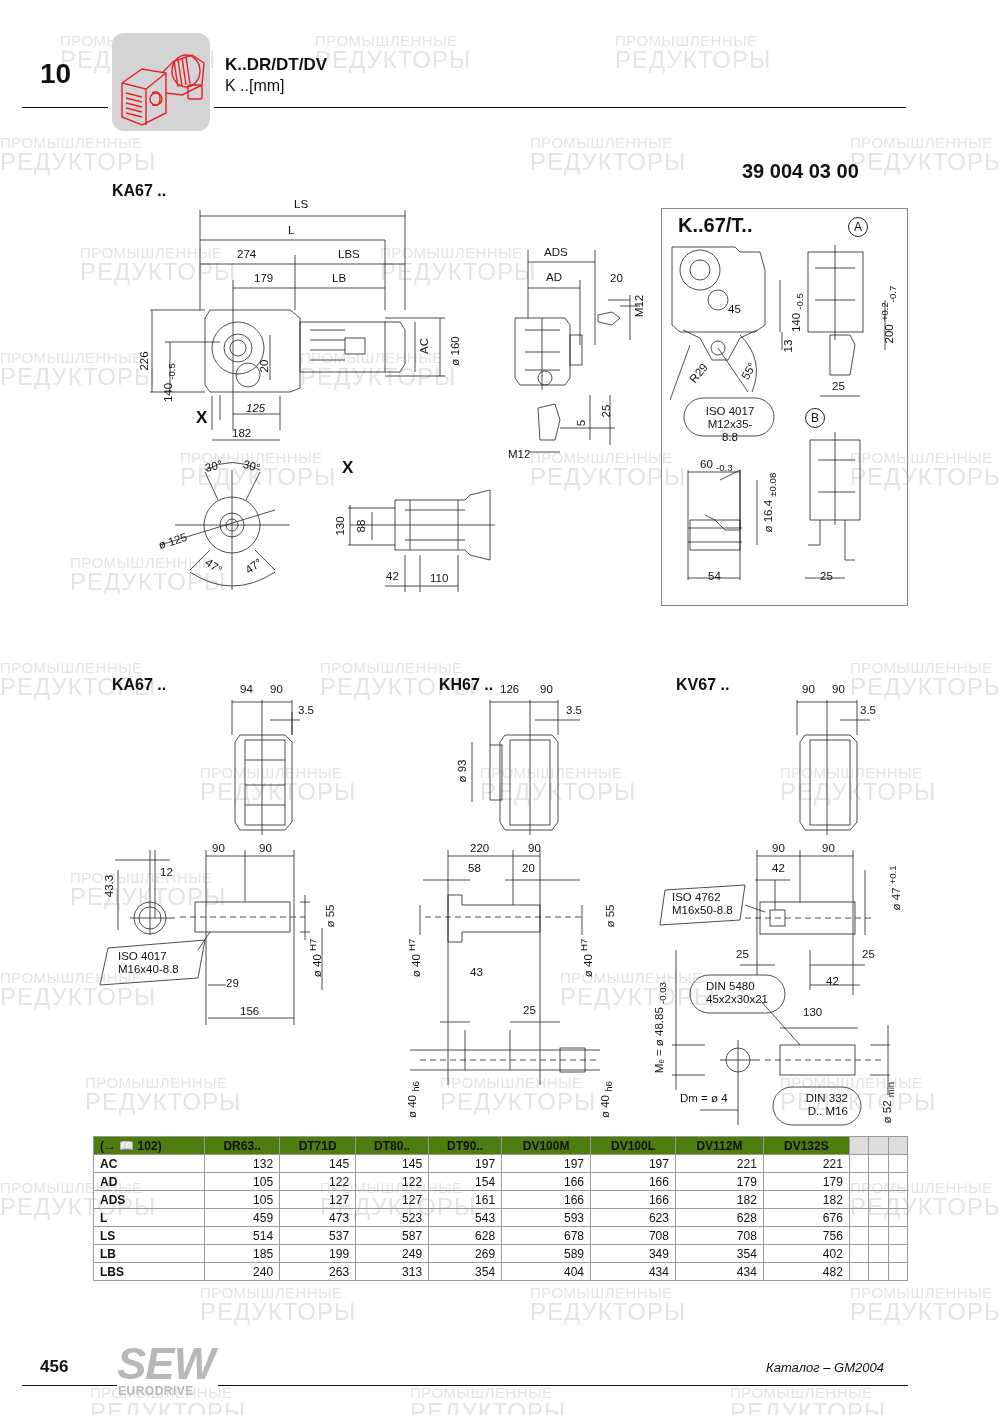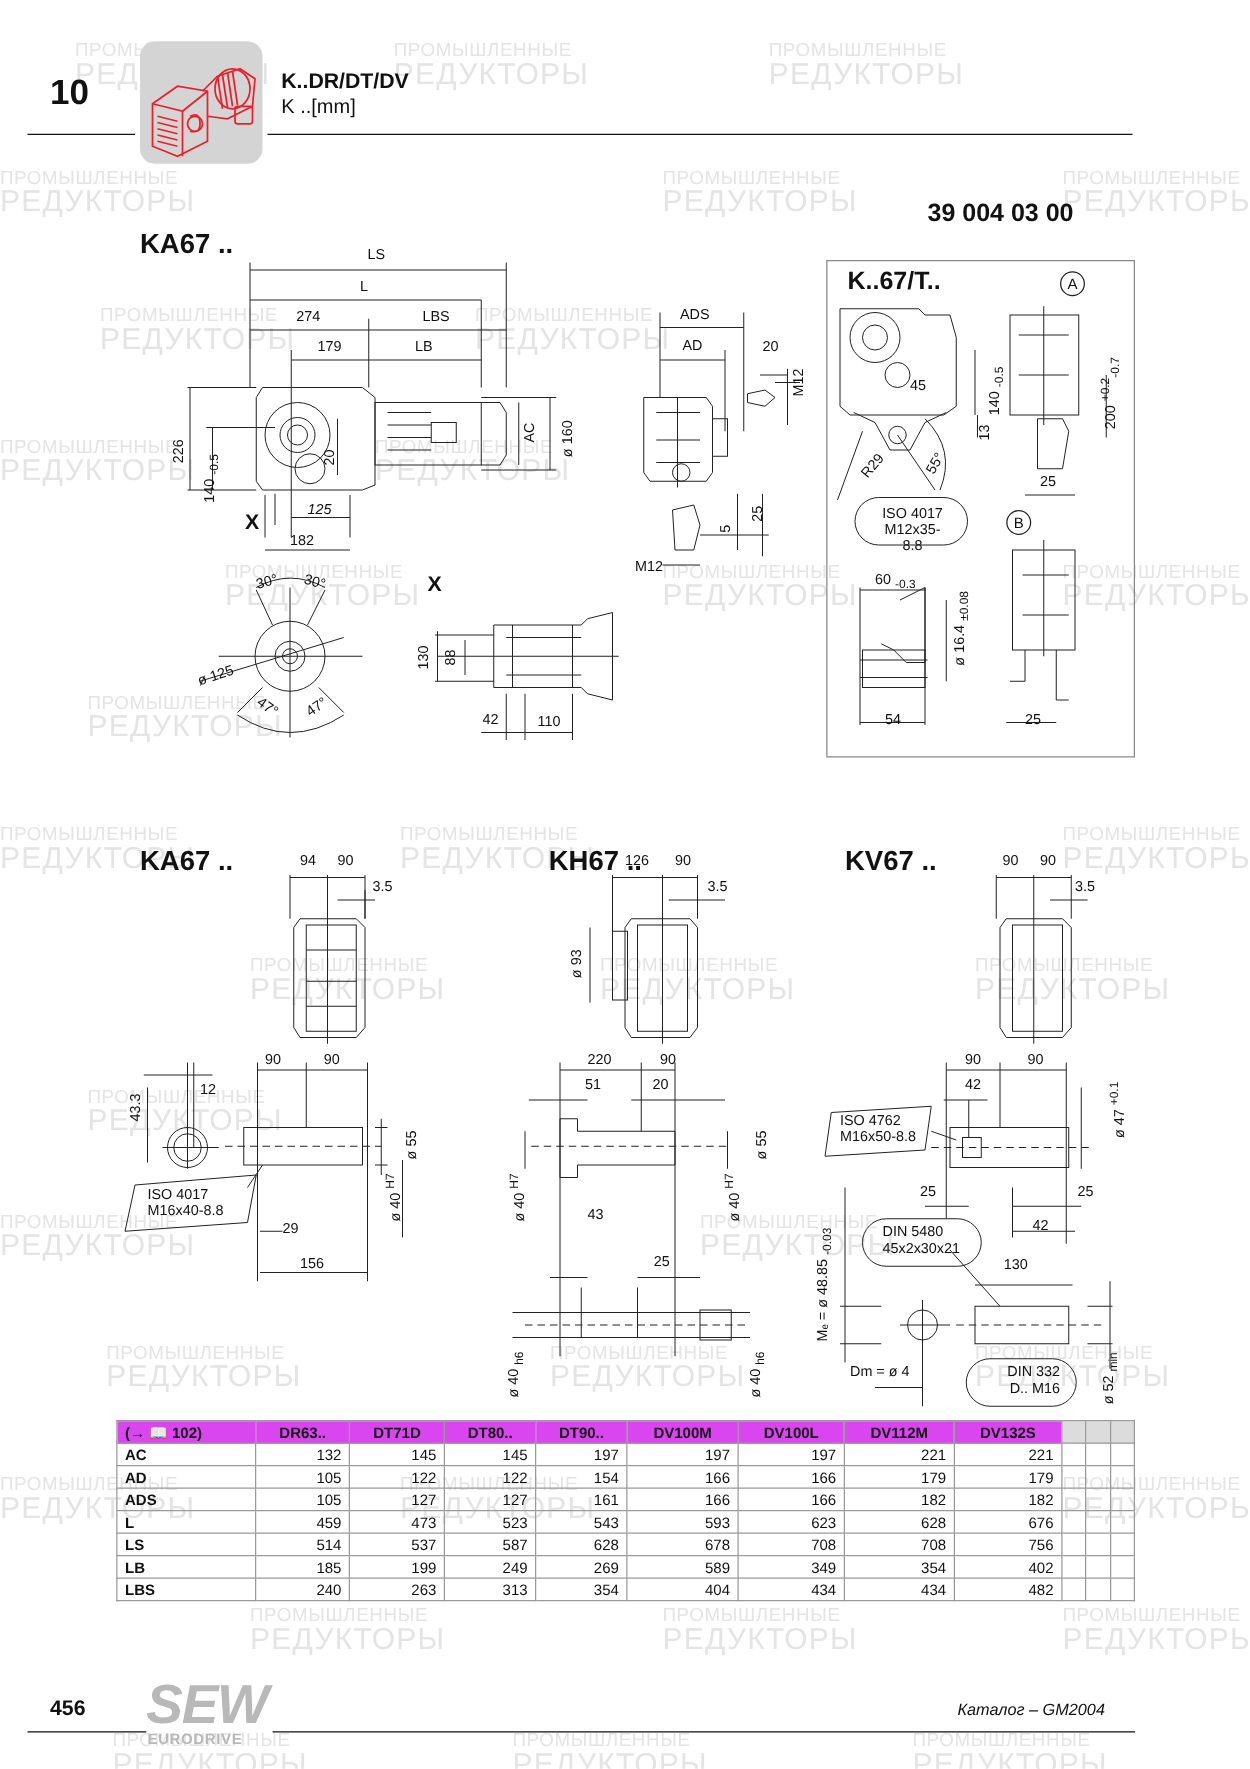--- a/index.html
+++ b/index.html
@@ -7,25 +7,25 @@
   .abs{position:absolute;}
   .wm{position:absolute;color:#e4e4e4;font-family:"Liberation Sans",sans-serif;line-height:1;pointer-events:none;white-space:nowrap;}
   .wm .l1{font-size:15px;letter-spacing:0.5px;}
   .wm .l2{font-size:24px;letter-spacing:1px;}
   .chapter{left:40px;top:58px;font-size:28px;font-weight:bold;}
   .hdr-rule{height:1px;background:#111;}
   .icon-box{left:112px;top:33px;width:98px;height:98px;background:#d4d4d4;border-radius:12px;}
   .title{left:225px;top:55px;font-size:17px;font-weight:bold;}
   .subtitle{left:225px;top:77px;font-size:16px;}
   .docnum{left:742px;top:160px;font-size:20px;font-weight:bold;}
-  .sec-title{font-size:22px;font-weight:bold;}
+  .sec-title{font-size:16px;font-weight:bold;}
   .dim{font-size:11.5px;font-family:"Liberation Sans",sans-serif;}
   table.dims{position:absolute;left:93px;top:1136px;width:815px;border-collapse:collapse;font-size:12px;}
   table.dims th,table.dims td{border:1px solid #9a9a9a;height:17px;padding:0 6px;}
-  table.dims th{background:#d946ef;font-weight:bold;text-align:center;}
+  table.dims th{background:#4d7c0f;font-weight:bold;text-align:center;}
   table.dims th.empty{background:#dcdcdc;}
   table.dims td{text-align:right;}
   table.dims td.rowh{text-align:left;font-weight:bold;}
   table.dims th.corner{text-align:left;white-space:nowrap;}
   .footer-num{left:40px;top:1357px;font-size:17px;font-weight:bold;}
   .footer-cat{left:766px;top:1360px;font-size:13px;font-style:italic;}
   .sew{left:117px;top:1342px;font-size:44px;font-weight:bold;color:#b8b8b8;font-style:italic;letter-spacing:-1px;line-height:1;}
   .euro{left:118px;top:1384px;font-size:12px;font-weight:bold;color:#b8b8b8;letter-spacing:0.5px;}
 </style>
 </head>
@@ -519,21 +519,21 @@
   </div>
 <div class="abs dim" style="left:226px;top:977px;">29</div>
 <div class="abs dim" style="left:240px;top:1005px;">156</div>
 
 <div class="abs dim" style="left:500px;top:683px;">126</div>
 <div class="abs dim" style="left:540px;top:683px;">90</div>
 <div class="abs dim" style="left:566px;top:704px;">3.5</div>
 <div class="abs dim" style="left:450px;top:765px;transform:rotate(-90deg);">ø 93</div>
 <div class="abs dim" style="left:470px;top:842px;">220</div>
 <div class="abs dim" style="left:528px;top:842px;">90</div>
-<div class="abs dim" style="left:468px;top:862px;">51</div>
+<div class="abs dim" style="left:468px;top:862px;">58</div>
 <div class="abs dim" style="left:522px;top:862px;">20</div>
 <div class="abs dim" style="left:598px;top:910px;transform:rotate(-90deg);">ø 55</div>
 <div class="abs dim" style="left:395px;top:950px;transform:rotate(-90deg);white-space:nowrap;"><span>ø 40</span> <sup>H7</sup></div>
 <div class="abs dim" style="left:567px;top:950px;transform:rotate(-90deg);white-space:nowrap;"><span>ø 40</span> <sup>H7</sup></div>
 <div class="abs dim" style="left:470px;top:966px;">43</div>
 <div class="abs dim" style="left:523px;top:1004px;">25</div>
 <div class="abs dim" style="left:395px;top:1092px;transform:rotate(-90deg);white-space:nowrap;"><span>ø 40</span> <sub>h6</sub></div>
 <div class="abs dim" style="left:588px;top:1092px;transform:rotate(-90deg);white-space:nowrap;"><span>ø 40</span> <sub>h6</sub></div>
 
 <div class="abs dim" style="left:802px;top:683px;">90</div>

